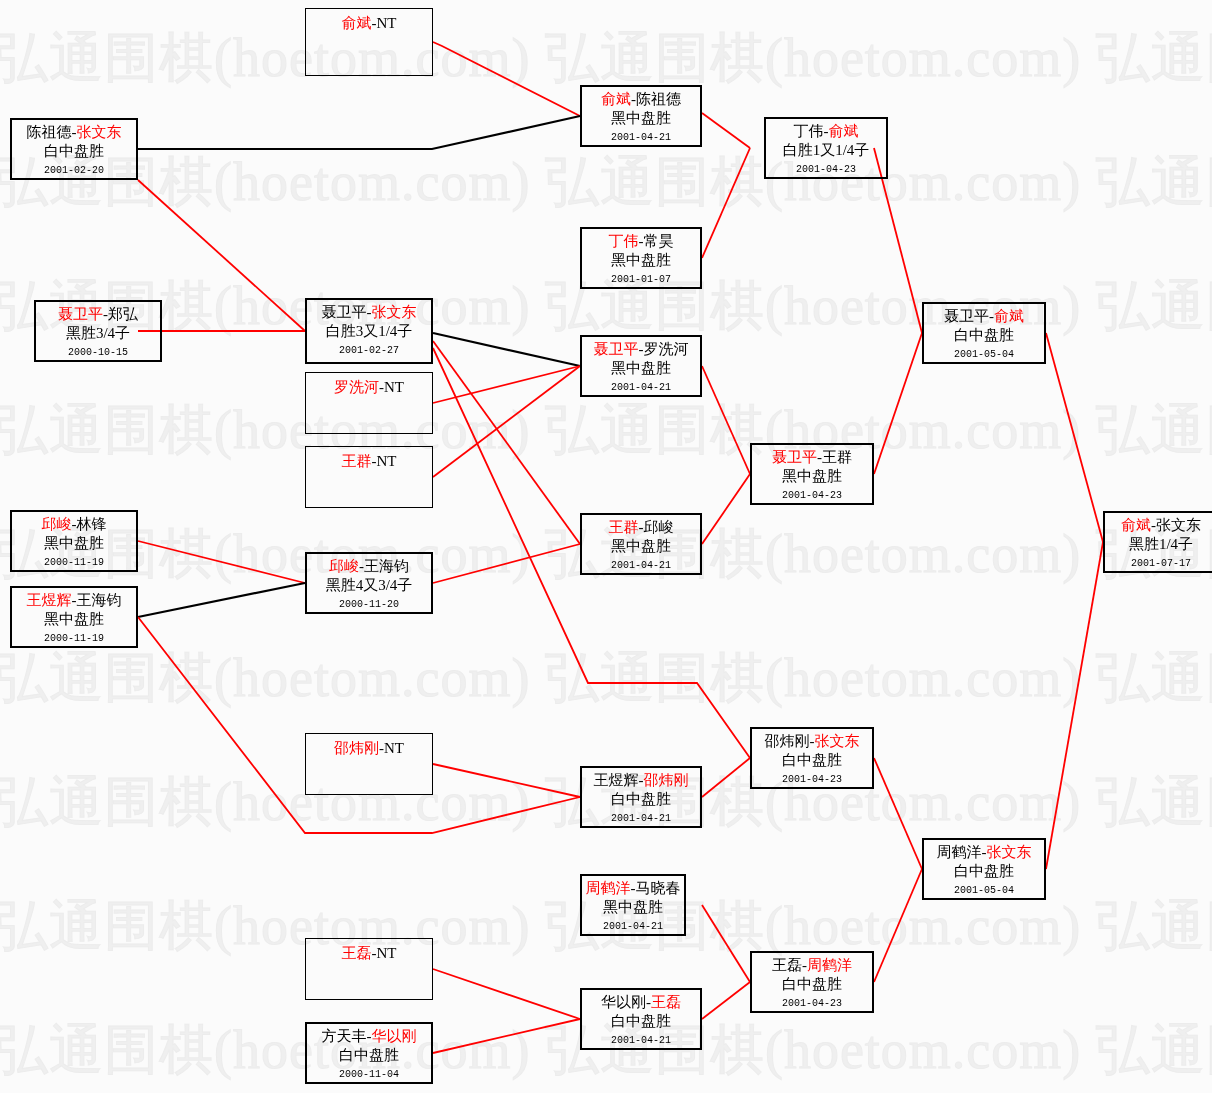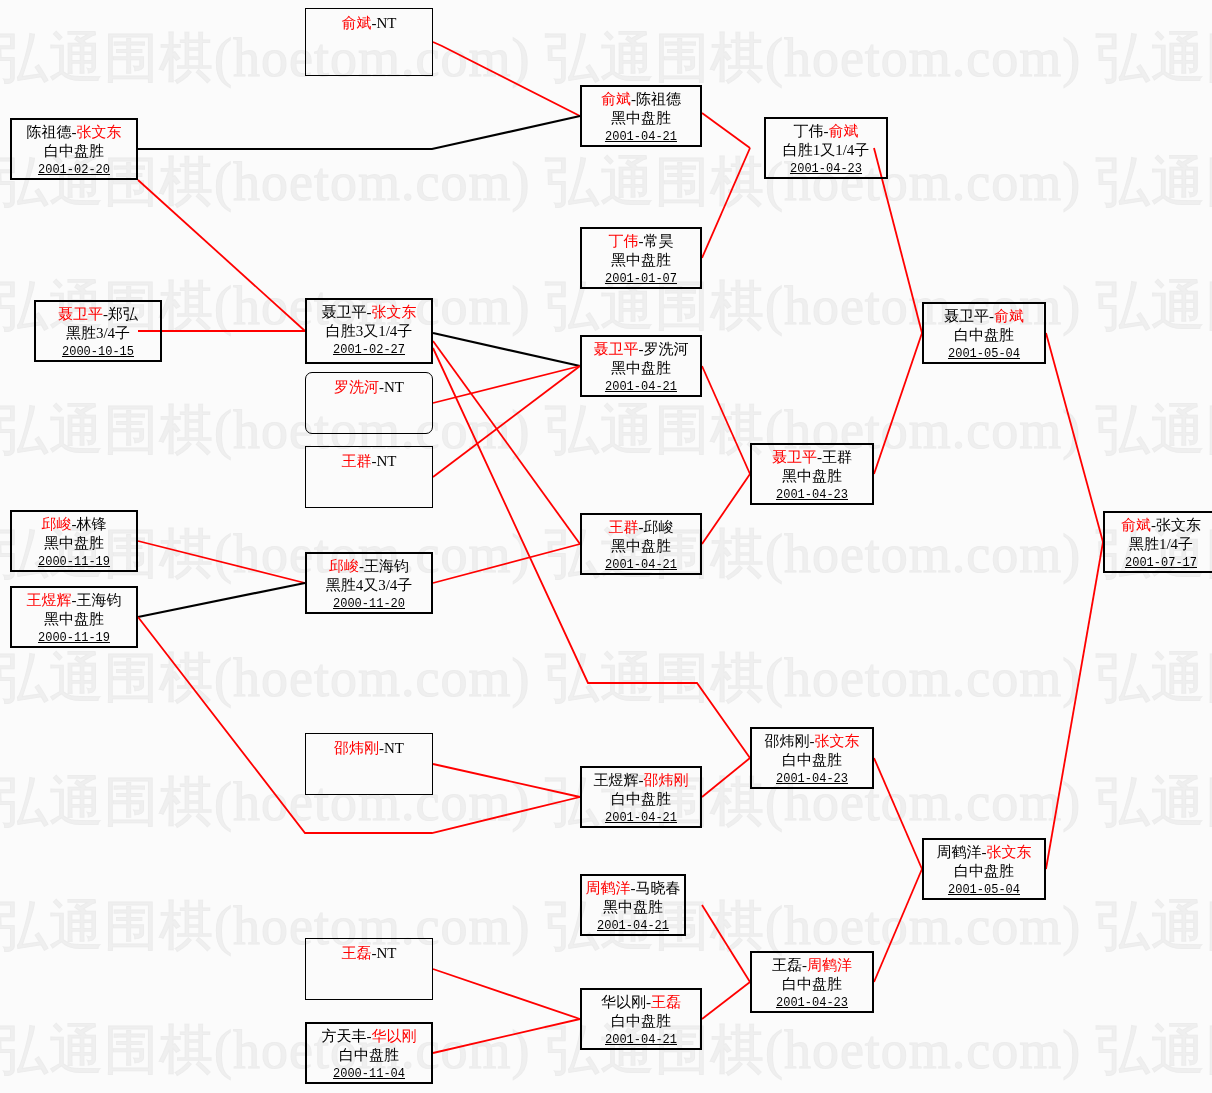--- a/index.html
+++ b/index.html
@@ -37,21 +37,21 @@
     color:#000;
     font-size:15px;
     line-height:19px;
     padding-top:3px;
   }
   .node.nt{
     border:1px solid #000;
     padding-top:5px;
   }
   .node .ln{display:block;white-space:nowrap;}
-  .node .date{font-family:"Liberation Mono","DejaVu Sans Mono",monospace;font-size:12px;letter-spacing:0px;text-decoration:underline;}
+  .node .date{font-family:"Liberation Mono","DejaVu Sans Mono",monospace;font-size:10px;letter-spacing:0px;}
   .red{color:#ff0000;}
   .blk{color:#000000;}
 </style>
 </head>
 <body>
 
 <div id="stage">
 
   <div id="watermark">
       <div class="wm-row" style="top: 22px; color: rgb(239, 239, 239);">弘通围棋(hoetom.com) 弘通围棋(hoetom.com) 弘通围棋(hoetom.com) 弘通围棋(hoetom.com) </div>
@@ -119,21 +119,21 @@
         <span class="ln date">2000-11-19</span>
       </div>
       <div class="node nt" style="left: 305px; top: 8px; width: 128px; height: 68px;">
         <span class="ln"><span class="red">俞斌</span><span class="blk">-</span><span class="blk">NT</span></span>
       </div>
       <div class="node" style="left: 305px; top: 298px; width: 128px; height: 66px;">
         <span class="ln"><span class="blk">聂卫平</span><span class="blk">-</span><span class="red">张文东</span></span>
         <span class="ln">白胜3又1/4子</span>
         <span class="ln date">2001-02-27</span>
       </div>
-      <div class="node nt" style="left: 305px; top: 372px; width: 128px; height: 62px; border-radius: 7px;">
+      <div class="node nt" style="left: 305px; top: 372px; width: 128px; height: 62px;">
         <span class="ln"><span class="red">罗洗河</span><span class="blk">-</span><span class="blk">NT</span></span>
       </div>
       <div class="node nt" style="left: 305px; top: 446px; width: 128px; height: 62px;">
         <span class="ln"><span class="red">王群</span><span class="blk">-</span><span class="blk">NT</span></span>
       </div>
       <div class="node" style="left: 305px; top: 552px; width: 128px; height: 62px;">
         <span class="ln"><span class="red">邱峻</span><span class="blk">-</span><span class="blk">王海钧</span></span>
         <span class="ln">黑胜4又3/4子</span>
         <span class="ln date">2000-11-20</span>
       </div>

